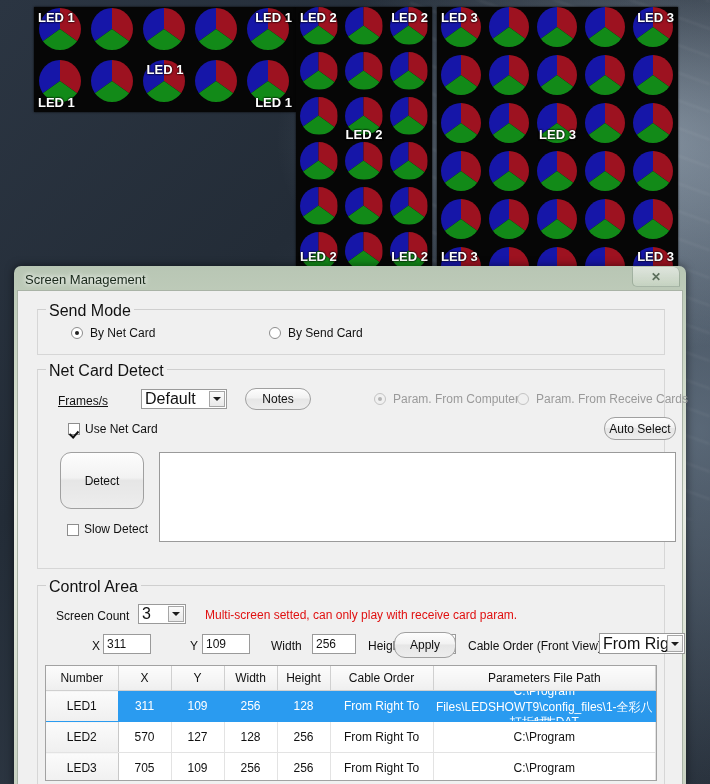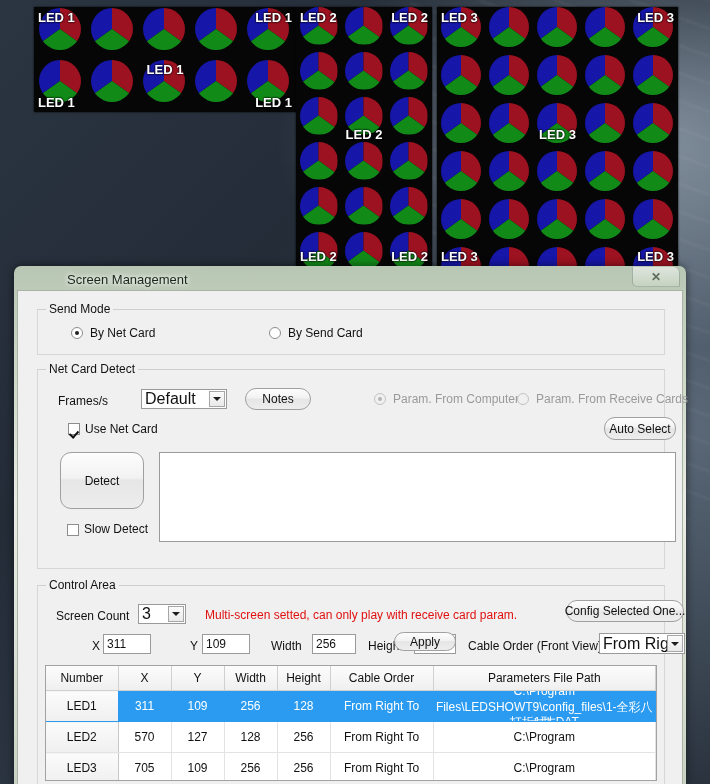--- a/index.html
+++ b/index.html
@@ -55,21 +55,20 @@
     border-radius:7px 7px 0 0;
     background:linear-gradient(180deg,#b8c6b4 0%, #cfd9c8 22%, #e9ece3 45%, #dde3d6 70%, #c9d2c2 100%);
     box-shadow:0 0 9px rgba(0,0,0,.55);
     padding:3px;box-sizing:border-box;
   }
   #titlebar{height:24px;position:relative;}
   #title-text{
     position:absolute;left:8px;top:3px;font-size:13px;color:#18281a;
     text-shadow:0 0 4px rgba(255,255,255,.95),0 0 7px rgba(255,255,255,.8);
     white-space:nowrap;
-    margin-left:42px;
   }
   #close-btn{
     position:absolute;right:3px;top:-2px;width:46px;height:19px;
     border-radius:0 6px 0 5px;
     background:linear-gradient(180deg,rgba(255,255,255,.55),rgba(215,228,210,.35));
     border:1px solid rgba(120,140,120,.55);border-top:none;
     display:flex;align-items:center;justify-content:center;
     font-size:12px;color:#5c6e5c;font-weight:700;cursor:pointer;
   }
   #client{
@@ -78,21 +77,21 @@
     box-sizing:border-box;
   }
 
   
   .group{
     position:absolute;border:1px solid #d6d6d6;border-top-color:#cfcfcf;
     background:transparent;box-sizing:border-box;
   }
   .group>legendbox{
     position:absolute;top:-8px;left:8px;background:#f0f0f0;padding:0 3px;
-    font-size:12px;color:#111;white-space:nowrap;
+    font-size:16px;color:#111;white-space:nowrap;
   }
   .lbl{position:absolute;font-size:12px;color:#111;white-space:nowrap;}
   .lbl.dis{color:#9a9a9a;}
   .btn{
     position:absolute;box-sizing:border-box;
     background:linear-gradient(180deg,#fdfdfd 0%,#f2f2f2 45%,#e6e6e6 50%,#ededed 100%);
     border:1px solid #a0a0a0;border-radius:11px;
     font-size:12px;color:#111;display:flex;align-items:center;justify-content:center;
     cursor:pointer;white-space:nowrap;
   }
@@ -523,21 +522,21 @@
       <legendbox>Send Mode</legendbox>
       <div class="radio on" style="left:33px;top:17px;"></div>
       <div class="lbl" style="left:52px;top:16px;">By Net Card</div>
       <div class="radio" style="left:231px;top:17px;"></div>
       <div class="lbl" style="left:250px;top:16px;">By Send Card</div>
     </div>
 
     <div class="group" style="left:19px;top:78px;width:628px;height:200px;">
       <legendbox>Net Card Detect</legendbox>
 
-      <div class="lbl" style="left:20px;top:24px;">Frames/s</div>
+      <div class="lbl" style="left:20px;top:24px;text-decoration:underline;">Frames/s</div>
       <div class="combo" style="left:103px;top:19px;width:86px;height:20px;">
         <span>Default</span>
         <span class="arrowbox"></span>
       </div>
       <div class="btn" style="left:207px;top:18px;width:66px;height:22px;">Notes</div>
 
       <div class="radio dis on" style="left:336px;top:23px;"></div>
       <div class="lbl dis" style="left:355px;top:22px;">Param. From Computer</div>
       <div class="radio dis" style="left:479px;top:23px;"></div>
       <div class="lbl dis" style="left:498px;top:22px;">Param. From Receive Cards</div>
@@ -555,35 +554,34 @@
 
     <div class="group" style="left:19px;top:294px;width:628px;height:202px;">
       <legendbox>Control Area</legendbox>
 
       <div class="lbl" style="left:18px;top:23px;">Screen Count</div>
       <div class="combo" style="left:100px;top:18px;width:48px;height:20px;">
         <span>3</span>
         <span class="arrowbox"></span>
       </div>
       <div class="warn" style="left:167px;top:22px;">Multi-screen setted, can only play with receive card param.</div>
-      <div class="btn" style="left:528px;top:14px;width:118px;height:22px;">Config Selected One...</div>
 
       <div class="lbl" style="left:54px;top:53px;">X</div>
       <div class="txt" style="left:65px;top:48px;width:48px;height:20px;">311</div>
 
       <div class="lbl" style="left:152px;top:53px;">Y</div>
       <div class="txt" style="left:164px;top:48px;width:48px;height:20px;">109</div>
 
       <div class="lbl" style="left:233px;top:53px;">Width</div>
       <div class="txt" style="left:274px;top:48px;width:44px;height:20px;">256</div>
 
       <div class="lbl" style="left:330px;top:53px;">Height</div>
       <div class="txt" style="left:376px;top:48px;width:42px;height:20px;">128</div>
 
-      <div class="btn" style="left:356px;top:46px;width:62px;height:19px;">Apply</div>
+      <div class="btn" style="left:356px;top:46px;width:62px;height:26px;">Apply</div>
 
       <div class="lbl" style="left:430px;top:53px;">Cable Order (Front View)</div>
       <div class="combo" style="left:561px;top:47px;width:86px;height:21px;">
         <span>From Right To Le</span>
         <span class="arrowbox"></span>
       </div>
 
       <div id="grid" style="left:7px;top:79px;width:612px;height:116px;">
         <table>
           <colgroup>

